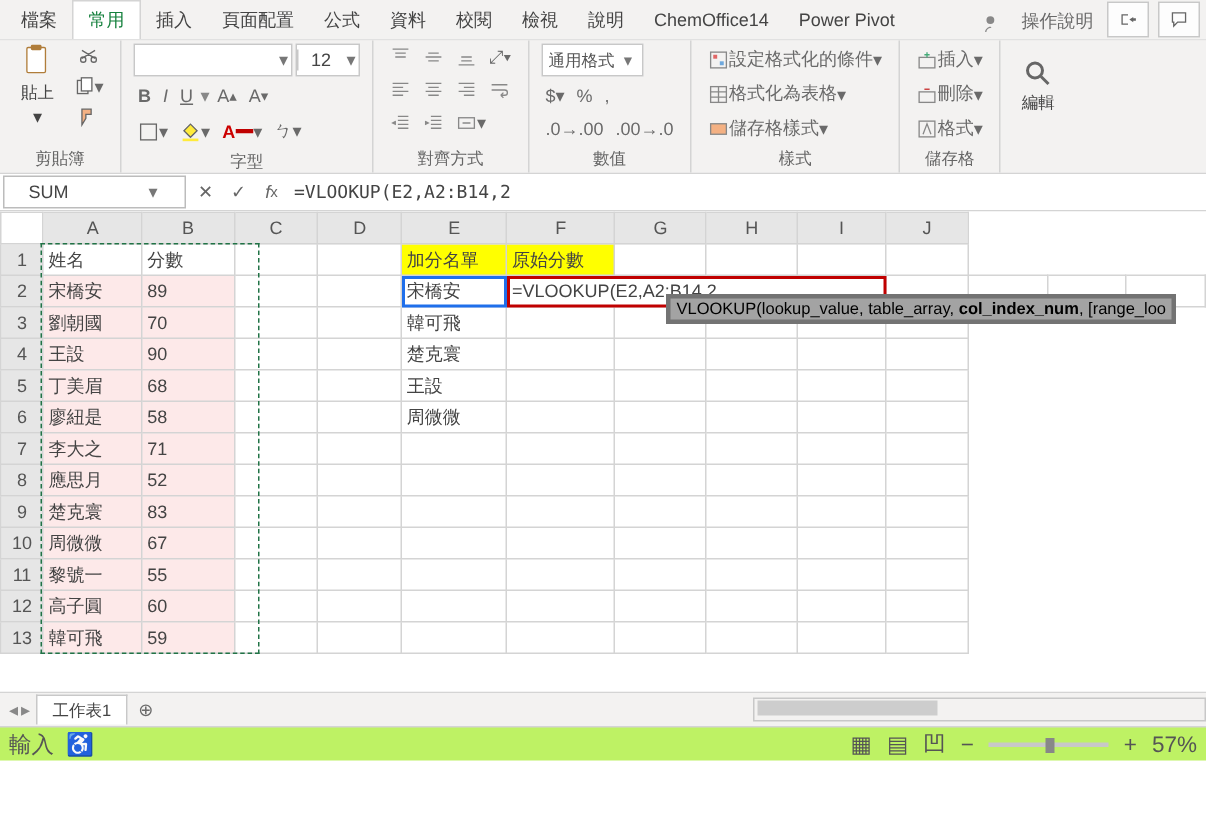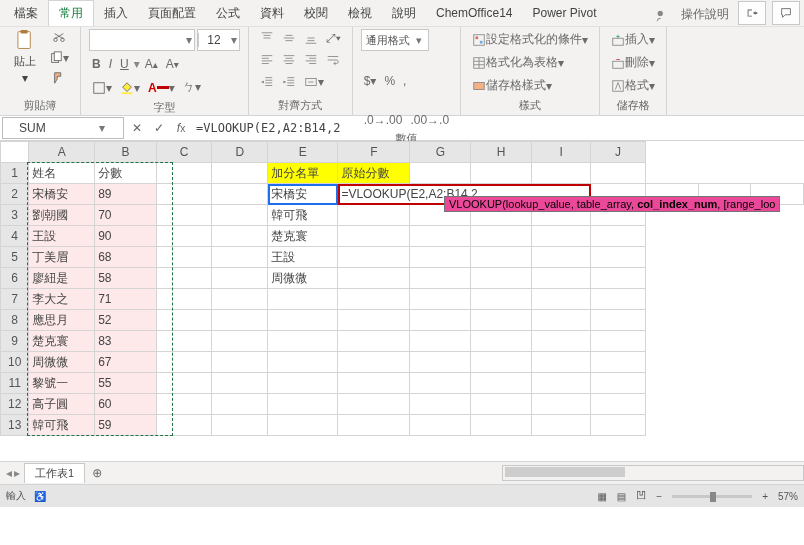--- a/index.html
+++ b/index.html
@@ -37,25 +37,25 @@
   .colA{width:72px}.colB{width:72px}.colC{width:72px}.colD{width:72px}.colE{width:72px}.colF{width:72px}.colG{width:72px}.colH{width:72px}.colI{width:72px}.colJ{width:72px}
   .pink{background:#fde9e9 !important}
   .yellow{background:#ffff00 !important}
   .num{text-align:right}
   .active-cell{outline:2px solid #c00000;outline-offset:-2px}
   .blue-border{outline:2px solid #1f6feb;outline-offset:-2px}
   .marquee{position:absolute;border:1.5px dashed #217346;pointer-events:none}
   .sheet-tabs{display:flex;align-items:center;height:22px;border-top:1px solid #d4d4d4;background:#f3f2f1;padding-left:6px;gap:4px}
   .sheet-nav{display:flex;gap:2px;color:#888}
   .sheet-tab{background:#fff;border:1px solid #c8c8c8;border-bottom:none;padding:2px 10px;font-size:11px}
-  .status{display:flex;align-items:center;height:22px;background:#e5e5e5;border-top:1px solid #d4d4d4;padding:0 6px;font-size:10px;color:#555}
+  .status{display:flex;align-items:center;height:22px;background:#bef264;border-top:1px solid #d4d4d4;padding:0 6px;font-size:15px;color:#555}
   .status .right{margin-left:auto;display:flex;align-items:center;gap:10px}
   .zoom-track{width:80px;height:3px;background:#c8c8c8;position:relative}
   .zoom-thumb{position:absolute;top:-3px;left:38px;width:6px;height:10px;background:#888}
-  .tooltip{position:absolute;background:#ec4899;border:1px solid #737373;padding:1px 4px;font-size:11px;color:#000;white-space:nowrap;font-family:"Segoe UI",Arial}
+  .tooltip{position:absolute;background:#a3a3a3;border:3px solid #737373;padding:1px 4px;font-size:11px;color:#000;white-space:nowrap;font-family:"Segoe UI",Arial}
   .tooltip .bold{font-weight:bold}
   .combo{display:flex;align-items:center;border:1px solid #c8c8c8;background:#fff;height:20px;padding:0 4px;gap:4px;font-size:11px;color:#555}
   .small-ico{width:14px;height:14px}
   .hscroll{margin-left:auto;width:300px;height:14px;background:#f3f2f1;border:1px solid #c8c8c8;position:relative}
   .hscroll .thumb{position:absolute;left:2px;top:1px;width:120px;height:10px;background:#cdcdcd}
 </style>
 </head>
 <body>
 
 <div class="ribbon">
@@ -216,21 +216,21 @@
           <div class="btn"><svg class="small-ico" viewBox="0 0 16 16">
                 <rect x="2" y="4" width="12" height="8" fill="none" stroke="#888"></rect>
                 <path d="M5 8h6" stroke="#888"></path>
               </svg>▾</div>
         </div>
       </div>
       <div class="group-label">對齊方式</div>
     </div>
 
     <div class="group">
-      <div class="g-content vstack" style="gap:21px">
+      <div class="g-content vstack" style="gap:4px">
         <div class="combo">
             <span>通用格式</span>
             <span class="dd" style="margin-left:auto">▾</span>
           </div>
         <div class="hstack">
           <div class="btn">$▾</div>
           <div class="btn">%</div>
           <div class="btn">,</div>
         </div>
         <div class="hstack">
@@ -271,20 +271,29 @@
             </svg><span>刪除</span>▾</div>
         <div class="btn"><svg class="small-ico" viewBox="0 0 16 16">
               <rect x="2" y="2" width="12" height="12" fill="none" stroke="#888"></rect>
               <path d="M5 12l3-8 3 8" stroke="#888" fill="none"></path>
             </svg><span>格式</span>▾</div>
       </div>
       <div class="group-label">儲存格</div>
     </div>
 
     <div class="group" style="border-right:none">
+      <div class="g-content">
+        <div class="bigbtn">
+          <svg width="20" height="20" viewBox="0 0 20 20">
+              <circle cx="8" cy="8" r="5" fill="none" stroke="#666" stroke-width="2"></circle>
+              <path d="M12 12l5 5" stroke="#666" stroke-width="2"></path>
+            </svg>
+          <span class="lbl">編輯</span>
+        </div>
+      </div>
       <div class="group-label">&nbsp;</div>
     </div>
   </div>
 </div>
 
 <div class="fx-bar">
   <div class="name-box">
       <span>SUM</span>
       <span class="dd">▾</span>
     </div>

